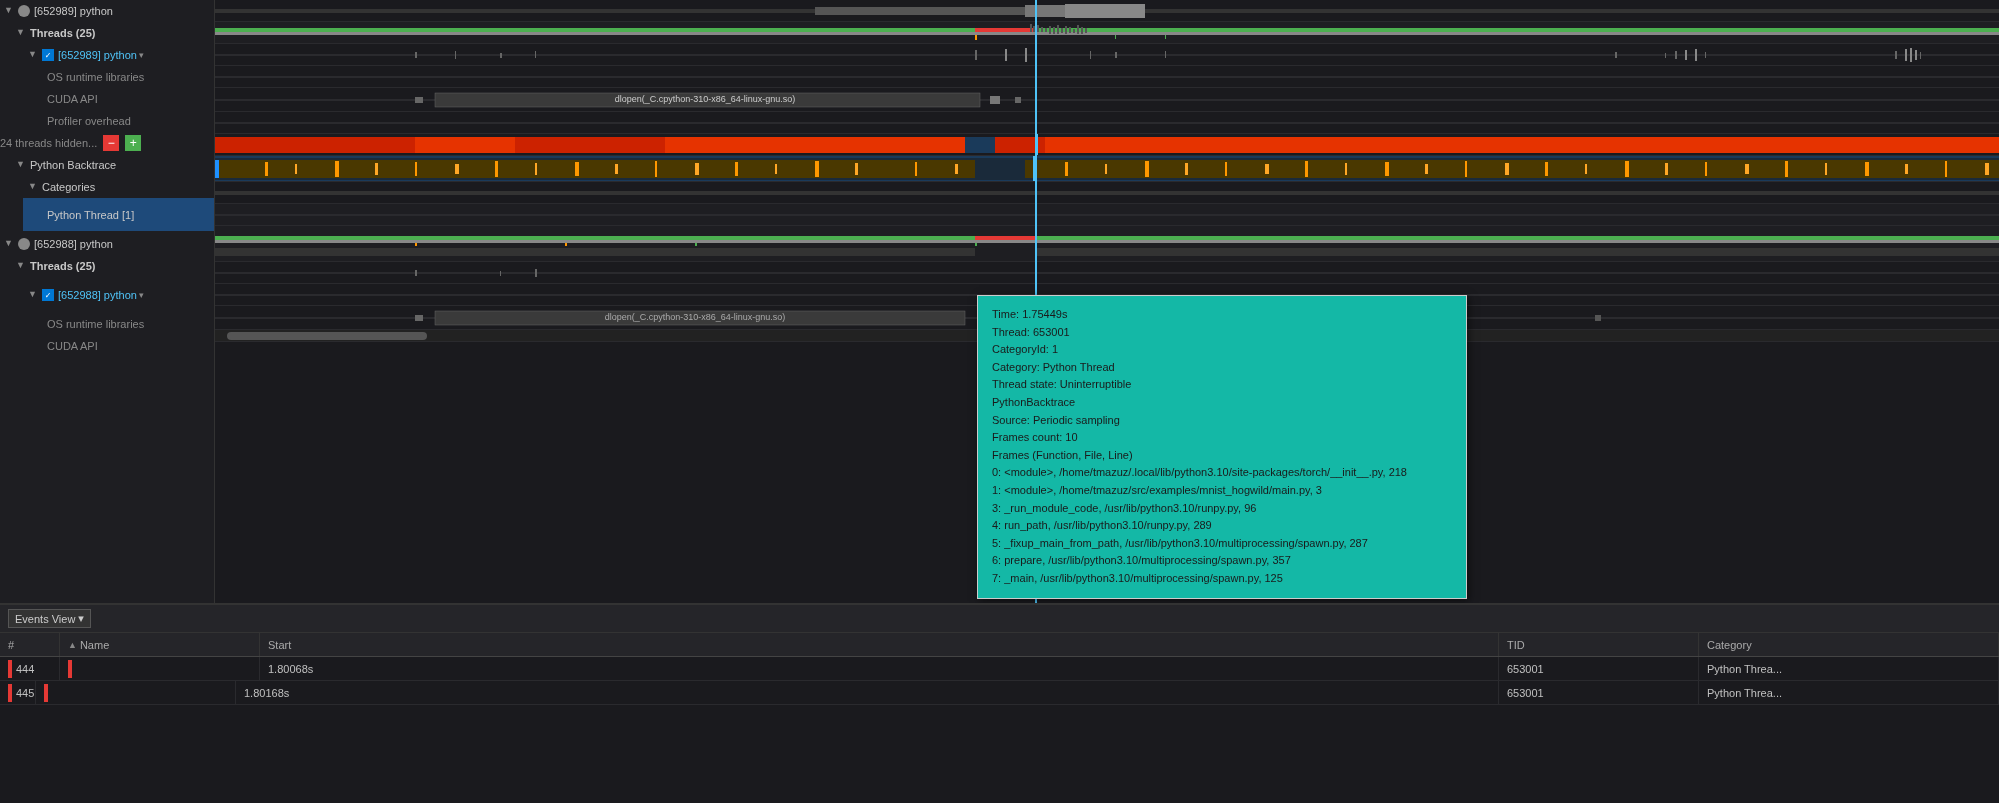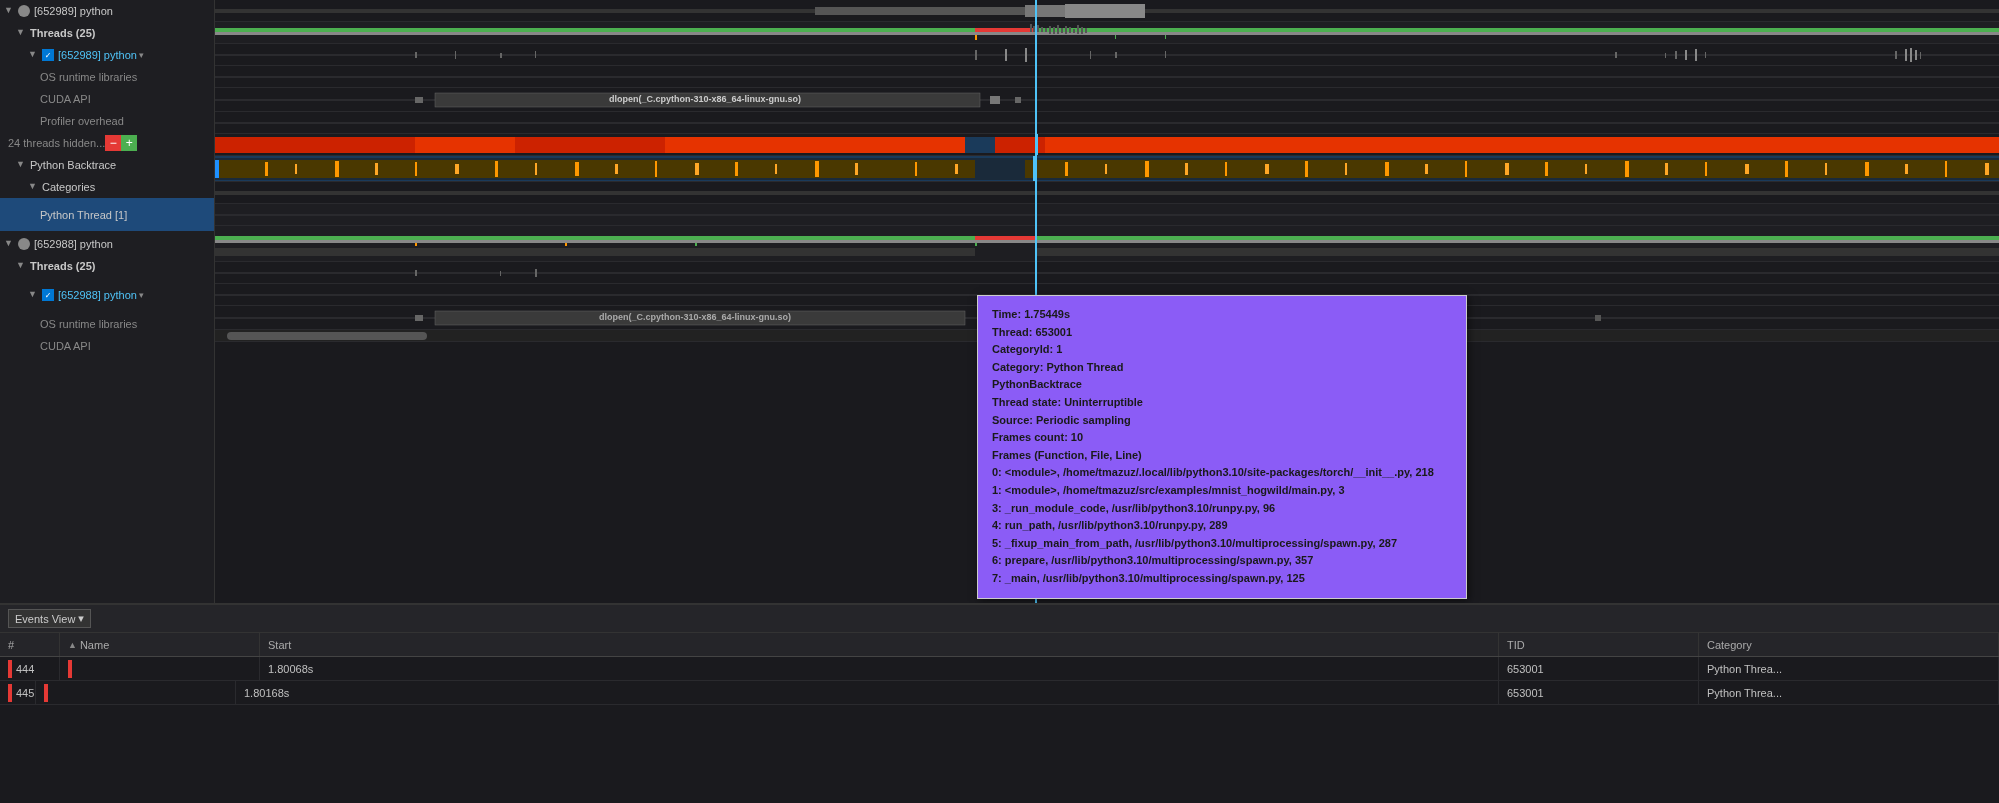--- a/index.html
+++ b/index.html
@@ -44,21 +44,21 @@
       height: 22px;
       padding-left: 4px;
       cursor: pointer;
       white-space: nowrap;
       overflow: hidden;
     }
     .tree-item.selected { background: #1e4a7a; }
 
     .tree-indent-1 { padding-left: 16px; }
     .tree-indent-2 { padding-left: 28px; }
-    .tree-indent-3 { padding-left: 40px; }
+    .tree-indent-3 { padding-left: 24px; margin-left: 23px; }
 
     .expand-arrow {
       display: inline-block;
       width: 12px;
       height: 12px;
       margin-right: 2px;
       font-size: 9px;
       color: #888;
       flex-shrink: 0;
     }
@@ -83,21 +83,20 @@
     .label-text.dim { color: #888; }
     .label-text.bold { font-weight: bold; }
     .label-text.blue { color: #4fc3f7; }
 
     
     .right-panel {
       flex: 1;
       overflow: hidden;
       position: relative;
       background: #1a1a1e;
-      font-weight: bold;
     }
 
     .track-row {
       display: flex;
       align-items: center;
       height: 22px;
       border-bottom: 1px solid #2a2a2e;
       position: relative;
       overflow: hidden;
     }
@@ -206,21 +205,21 @@
       background: #e53935;
       margin-right: 4px;
       flex-shrink: 0;
     }
 
     
     .tooltip {
       position: absolute;
       left: 762px;
       top: 295px;
-      background: #8b5cf6;
+      background: #14b8a6;
       color: #1a1a1a;
       padding: 10px 14px;
       font-size: 11px;
       line-height: 1.6;
       z-index: 100;
       border: 1px solid #ccc;
       width: 490px;
       box-shadow: 2px 2px 8px rgba(0,0,0,0.5);
     }
     .tooltip-line {
@@ -314,21 +313,21 @@
       </div>
 
       <div class="tree-item tree-indent-3" style="height:22px;">
         <span class="label-text dim">CUDA API</span>
       </div>
 
       <div class="tree-item tree-indent-3" style="height:22px;">
         <span class="label-text dim">Profiler overhead</span>
       </div>
 
-      <div class="hidden-threads-row" style="height:22px; padding-left:8px; gap:0;">
+      <div class="hidden-threads-row" style="height:22px; padding-left:0; gap:6px;">
         <span class="label-text dim">24 threads hidden...</span>
         <button class="minus-btn">−</button>
         <button class="plus-btn">+</button>
       </div>
 
       <div class="tree-item tree-indent-1" style="height:22px;">
         <span class="expand-arrow">▼</span>
         <span class="label-text">Python Backtrace</span>
       </div>
 
@@ -600,22 +599,22 @@
         <div class="hscrollbar" style="width:100%; background:#222;">
           <div class="hscrollbar-thumb" style="margin-left:10px;"></div>
         </div>
       </div>
 
       <div class="tooltip">
         <span class="tooltip-line">Time: 1.75449s</span>
         <span class="tooltip-line">Thread: 653001</span>
         <span class="tooltip-line">CategoryId: 1</span>
         <span class="tooltip-line">Category: Python Thread</span>
+        <span class="tooltip-line">Thread state: Uninterruptible</span>
         <span class="tooltip-line">PythonBacktrace</span>
-        <span class="tooltip-line">Thread state: Uninterruptible</span>
         <span class="tooltip-line">Source: Periodic sampling</span>
         <span class="tooltip-line">Frames count: 10</span>
         <span class="tooltip-line">Frames (Function, File, Line)</span>
         <span class="tooltip-line">0: &lt;module&gt;, /home/tmazuz/.local/lib/python3.10/site-packages/torch/__init__.py, 218</span>
         <span class="tooltip-line">1: &lt;module&gt;, /home/tmazuz/src/examples/mnist_hogwild/main.py, 3</span>
         <span class="tooltip-line">3: _run_module_code, /usr/lib/python3.10/runpy.py, 96</span>
         <span class="tooltip-line">4: run_path, /usr/lib/python3.10/runpy.py, 289</span>
         <span class="tooltip-line">5: _fixup_main_from_path, /usr/lib/python3.10/multiprocessing/spawn.py, 287</span>
         <span class="tooltip-line">6: prepare, /usr/lib/python3.10/multiprocessing/spawn.py, 357</span>
         <span class="tooltip-line">7: _main, /usr/lib/python3.10/multiprocessing/spawn.py, 125</span>

